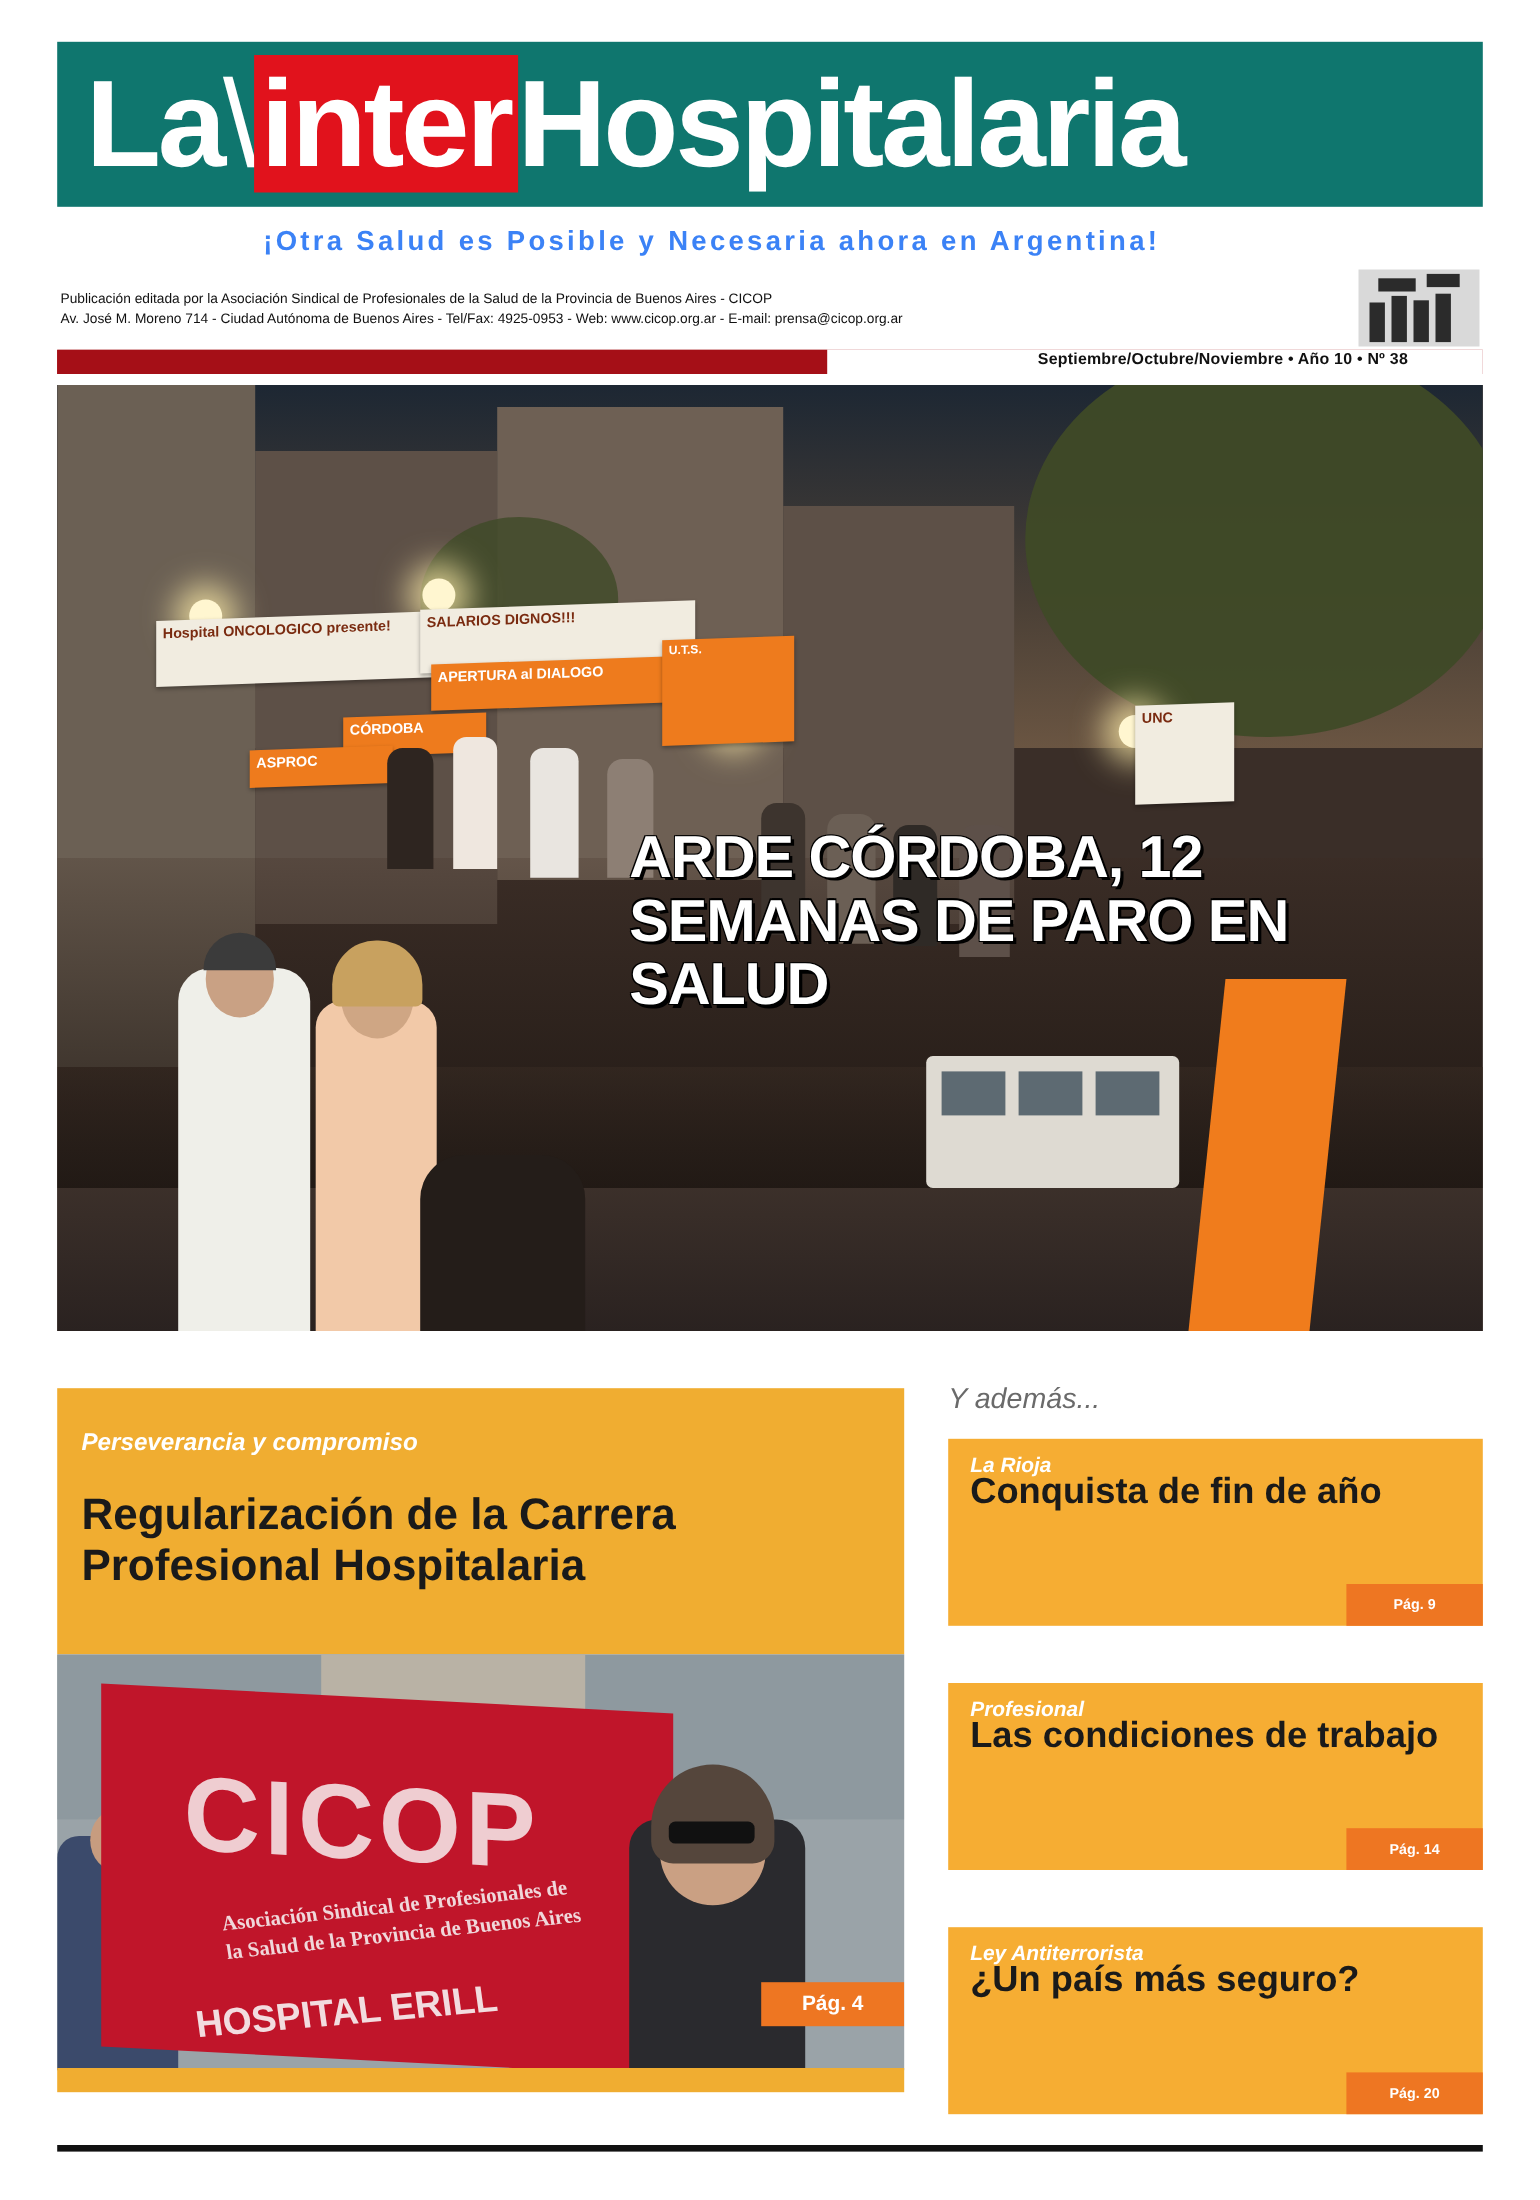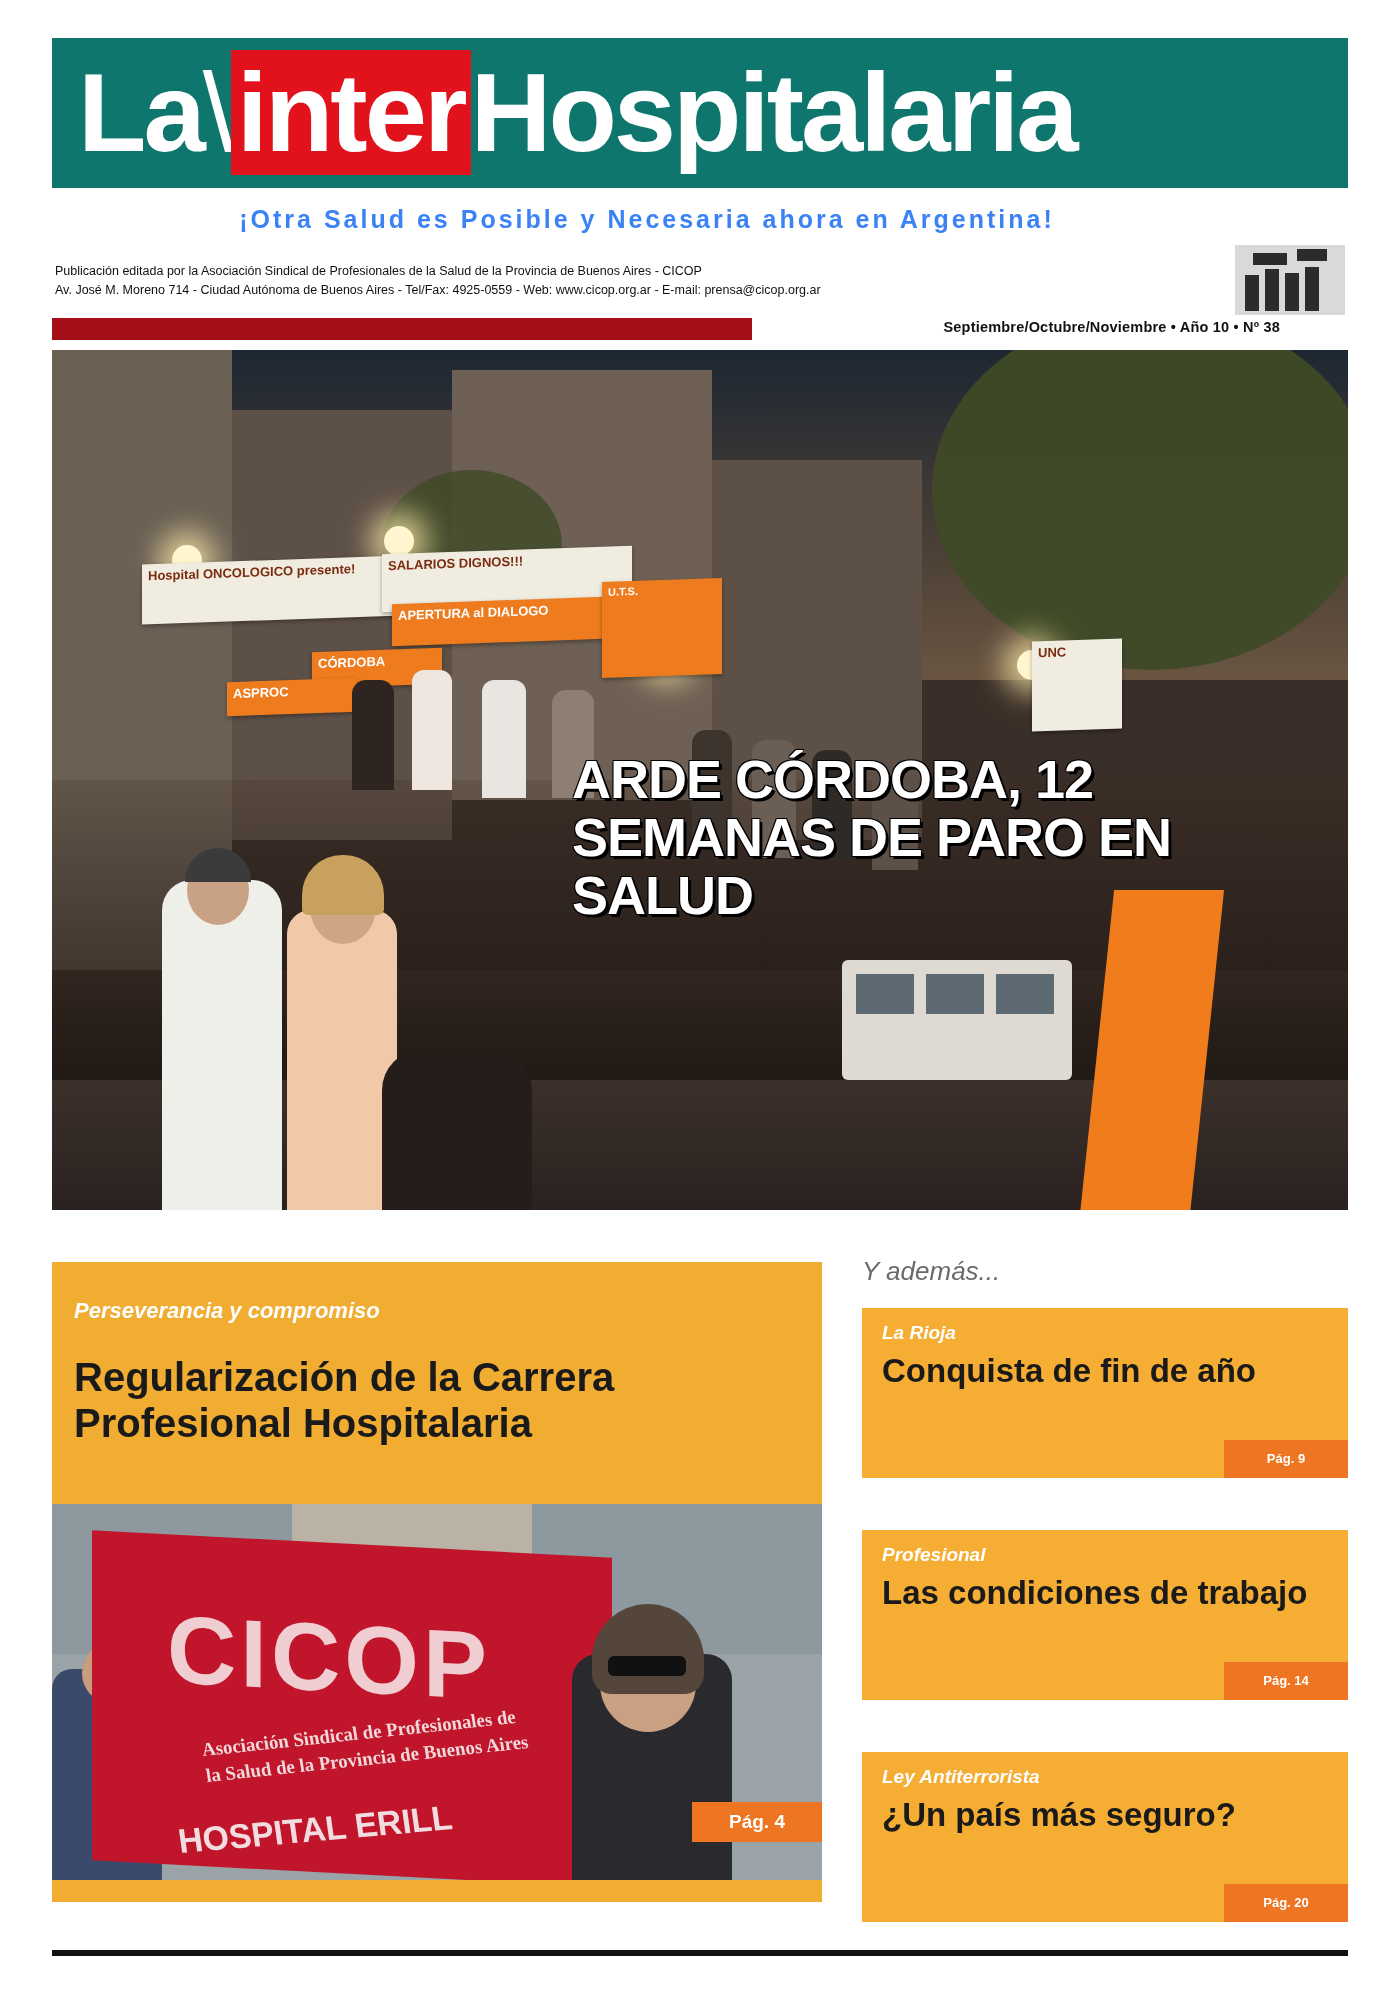--- a/index.html
+++ b/index.html
@@ -68,21 +68,21 @@
   .man-head{position:absolute;left:30px;top:140px;width:52px;height:58px;border-radius:50%;background:#c79c7f;}
   .feat-page{position:absolute;right:0;bottom:40px;width:130px;height:40px;background:#ee7622;}
   .feat-page span{display:block;text-align:center;line-height:40px;color:#fff;font-size:19px;font-weight:bold;}
   .feat-bottombar{position:absolute;left:0;bottom:0;width:770px;height:22px;background:#f0ad31;}
 
   
   .also{position:absolute;left:862px;top:1262px;width:486px;}
   .also-title{position:absolute;left:0;top:-6px;font-size:26px;font-style:italic;color:#6a6a6a;}
   .card{position:absolute;left:0;width:486px;background:#f6ad33;}
   .card .kick{position:absolute;left:20px;top:14px;font-size:19px;font-style:italic;font-weight:bold;color:#ffffff;}
-  .card .ttl{position:absolute;left:20px;top:44px;width:450px;font-size:33px;line-height:38px;font-weight:bold;color:#1a1a1a;font-family:"Liberation Sans Narrow","Liberation Sans",sans-serif;}
+  .card .ttl{position:absolute;left:20px;top:28px;width:450px;font-size:33px;line-height:38px;font-weight:bold;color:#1a1a1a;font-family:"Liberation Sans Narrow","Liberation Sans",sans-serif;}
   .card .pg{position:absolute;right:0;bottom:0;width:124px;height:38px;background:#ee7622;}
   .card .pg span{display:block;text-align:center;line-height:38px;color:#fff;font-size:13px;font-weight:bold;}
 
   .card1{top:46px;height:170px;}
   .card2{top:268px;height:170px;}
   .card3{top:490px;height:170px;}
 
   .bottomrule{position:absolute;left:52px;top:1950px;width:1296px;height:6px;background:#111;}
 </style>
 </head>
@@ -91,21 +91,21 @@
 <div class="page">
 
   <div class="masthead">
     <div class="mast-text"><span>La</span><span class="mast-slash">\</span><span class="mast-inter">inter</span><span>Hospitalaria</span></div>
   </div>
 
   <div class="tagline">¡Otra Salud es Posible y Necesaria ahora en Argentina!</div>
 
   <div class="pubinfo">
     <div>Publicación editada por la Asociación Sindical de Profesionales de la Salud de la Provincia de Buenos Aires - CICOP</div>
-    <div>Av. José M. Moreno 714 - Ciudad Autónoma de Buenos Aires - Tel/Fax: 4925-0559 - Web: www.cicop.org.ar - E-mail: prensa@cicop.org.ar</div>
+    <div>Av. José M. Moreno 714 - Ciudad Autónoma de Buenos Aires - Tel/Fax: 4925-0953 - Web: www.cicop.org.ar - E-mail: prensa@cicop.org.ar</div>
   </div>
 
   <div class="mast-logo">
     <div class="fig" style="left:10px;top:30px;width:14px;height:36px;"></div>
     <div class="fig" style="left:30px;top:24px;width:14px;height:42px;"></div>
     <div class="fig" style="left:50px;top:28px;width:14px;height:38px;"></div>
     <div class="fig" style="left:70px;top:22px;width:14px;height:44px;"></div>
     <div class="fig" style="left:18px;top:8px;width:34px;height:12px;"></div>
     <div class="fig" style="left:62px;top:4px;width:30px;height:12px;"></div>
   </div>

